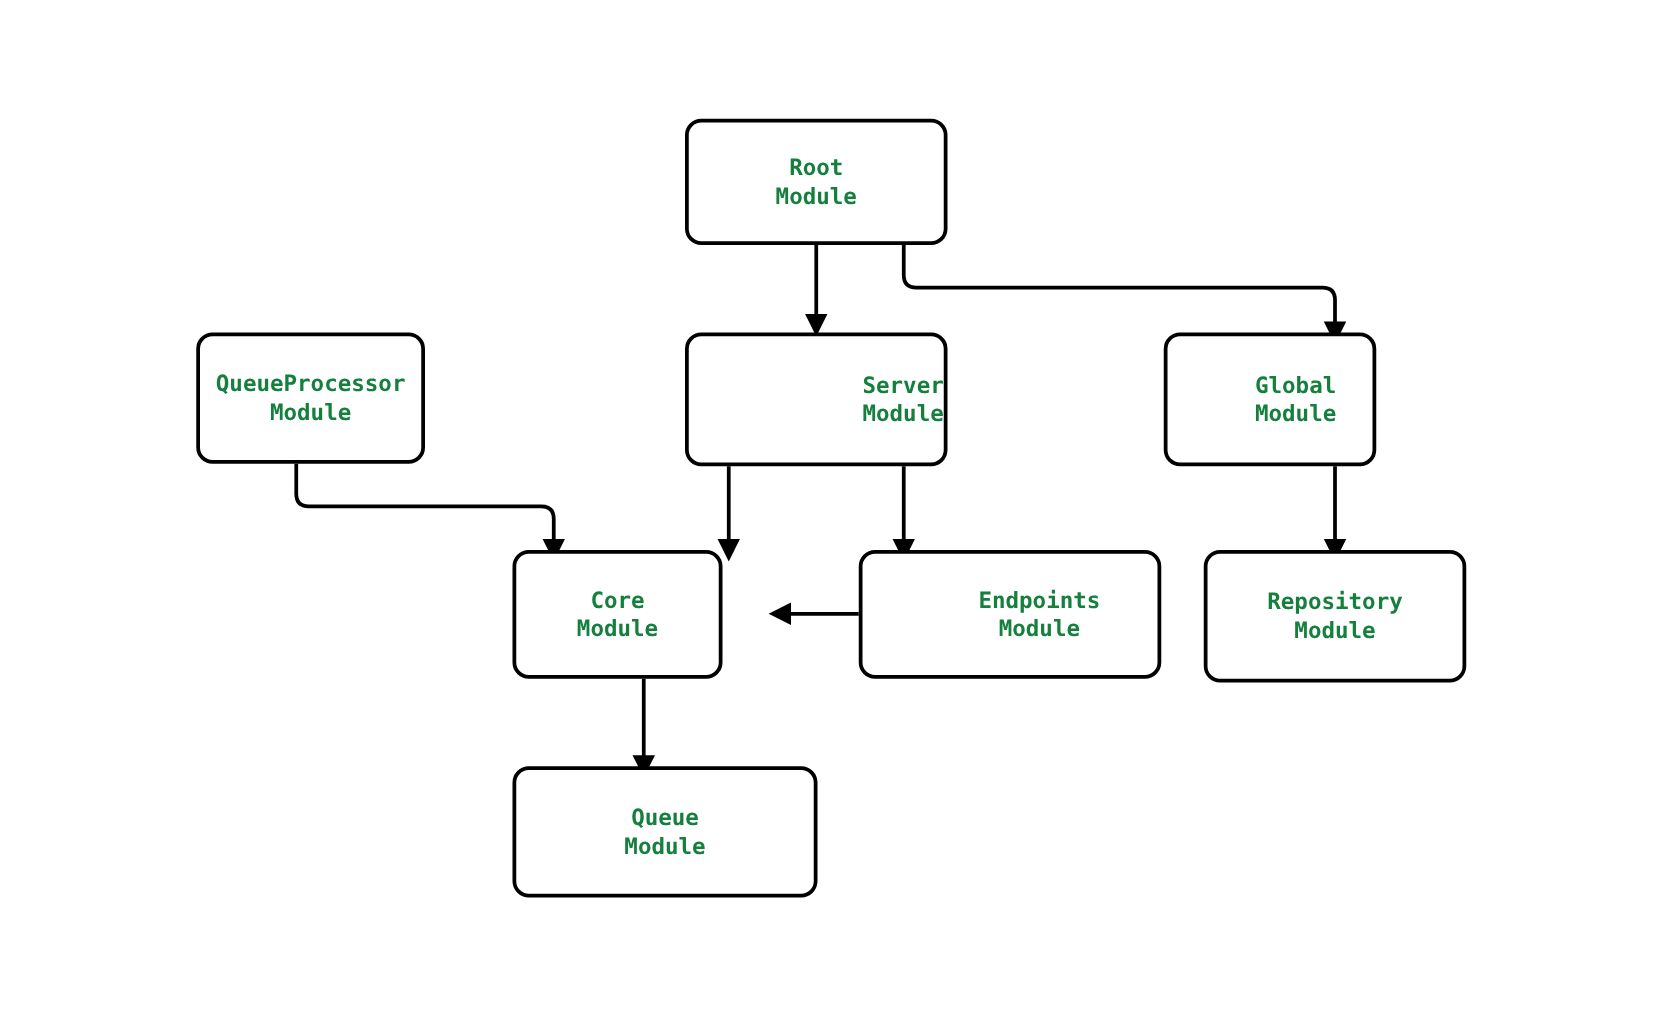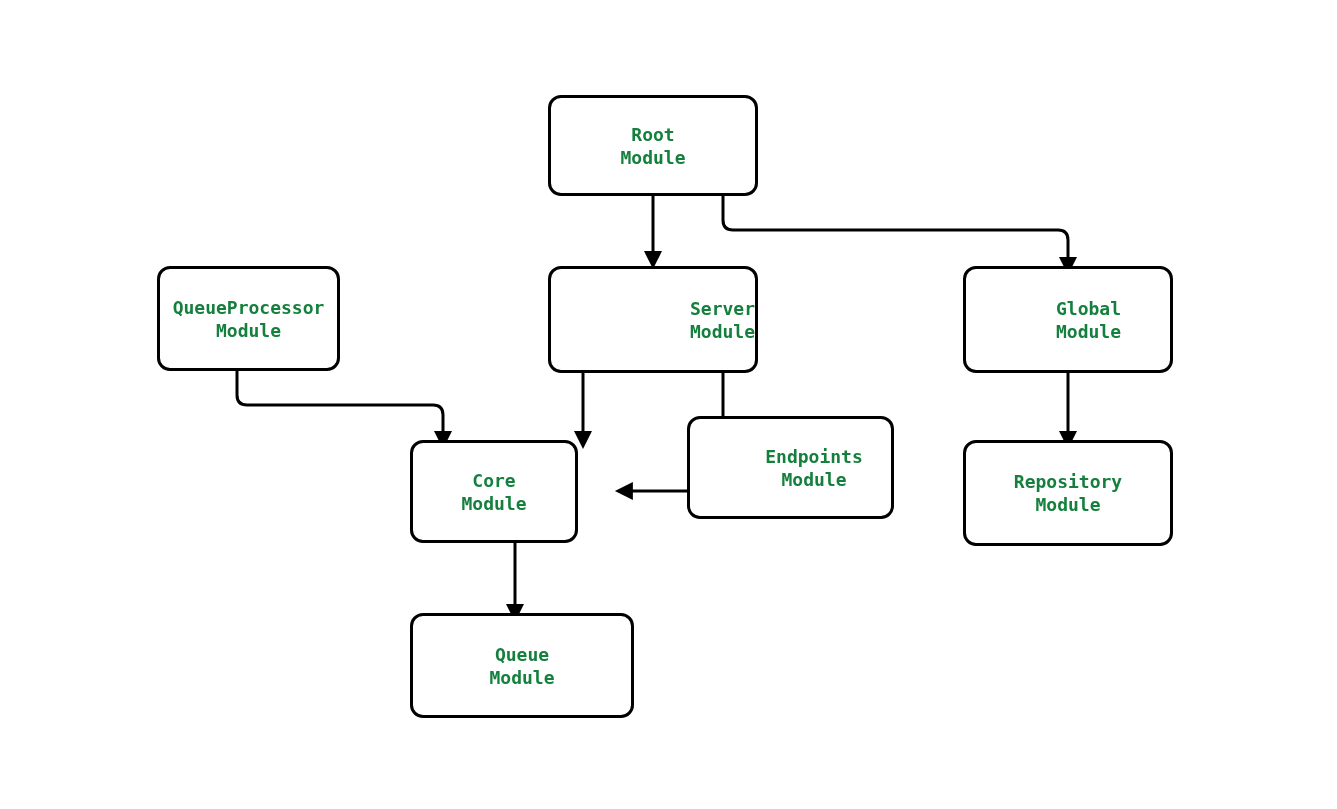--- a/index.html
+++ b/index.html
@@ -80,38 +80,38 @@
   <div class="node" style="left: 133px; top: 266px; width: 183px; height: 105px; border-color: rgb(0, 0, 0); background: rgb(255, 255, 255); margin-left: 24px;">
     <span class="node-line">QueueProcessor</span>
     <span class="node-line">Module</span>
   </div>
 
   <div class="node" style="left: 548px; top: 266px; width: 210px; height: 107px; border-color: rgb(0, 0, 0); background: rgb(255, 255, 255); align-items: flex-end;">
     <span class="node-line">Server</span>
     <span class="node-line">Module</span>
   </div>
 
-  <div class="node" style="left: 963px; top: 266px; width: 210px; height: 107px; border-color: rgb(0, 0, 0); background: rgb(255, 255, 255); padding-left: 41px;">
+  <div class="node" style="left: 931px; top: 266px; width: 170px; height: 107px; border-color: rgb(0, 0, 0); background: rgb(255, 255, 255); padding-left: 41px;">
     <span class="node-line">Global</span>
     <span class="node-line">Module</span>
   </div>
 
   <div class="node" style="left: 410px; top: 440px; width: 168px; height: 103px; border-color: rgb(0, 0, 0); background: rgb(255, 255, 255);">
     <span class="node-line">Core</span>
     <span class="node-line">Module</span>
   </div>
 
-  <div class="node" style="left: 687px; top: 416px; width: 207px; height: 103px; border-color: rgb(0, 0, 0); background: rgb(255, 255, 255); padding-left: 47px;">
+  <div class="node" style="left: 687px; top: 440px; width: 242px; height: 103px; border-color: rgb(0, 0, 0); background: rgb(255, 255, 255); padding-left: 47px;">
     <span class="node-line">Endpoints</span>
     <span class="node-line">Module</span>
   </div>
 
   <div class="node" style="left: 963px; top: 440px; width: 210px; height: 106px; border-color: rgb(0, 0, 0); background: rgb(255, 255, 255); align-items: center;">
     <span class="node-line">Repository</span>
     <span class="node-line">Module</span>
   </div>
 
-  <div class="node" style="left: 410px; top: 613px; width: 224px; height: 105px; border-color: rgb(0, 0, 0); background: rgb(255, 255, 255);">
+  <div class="node" style="left: 410px; top: 613px; width: 244px; height: 105px; border-color: rgb(0, 0, 0); background: rgb(255, 255, 255);">
     <span class="node-line">Queue</span>
     <span class="node-line">Module</span>
   </div>
 
 </div>
 
 </body></html>

